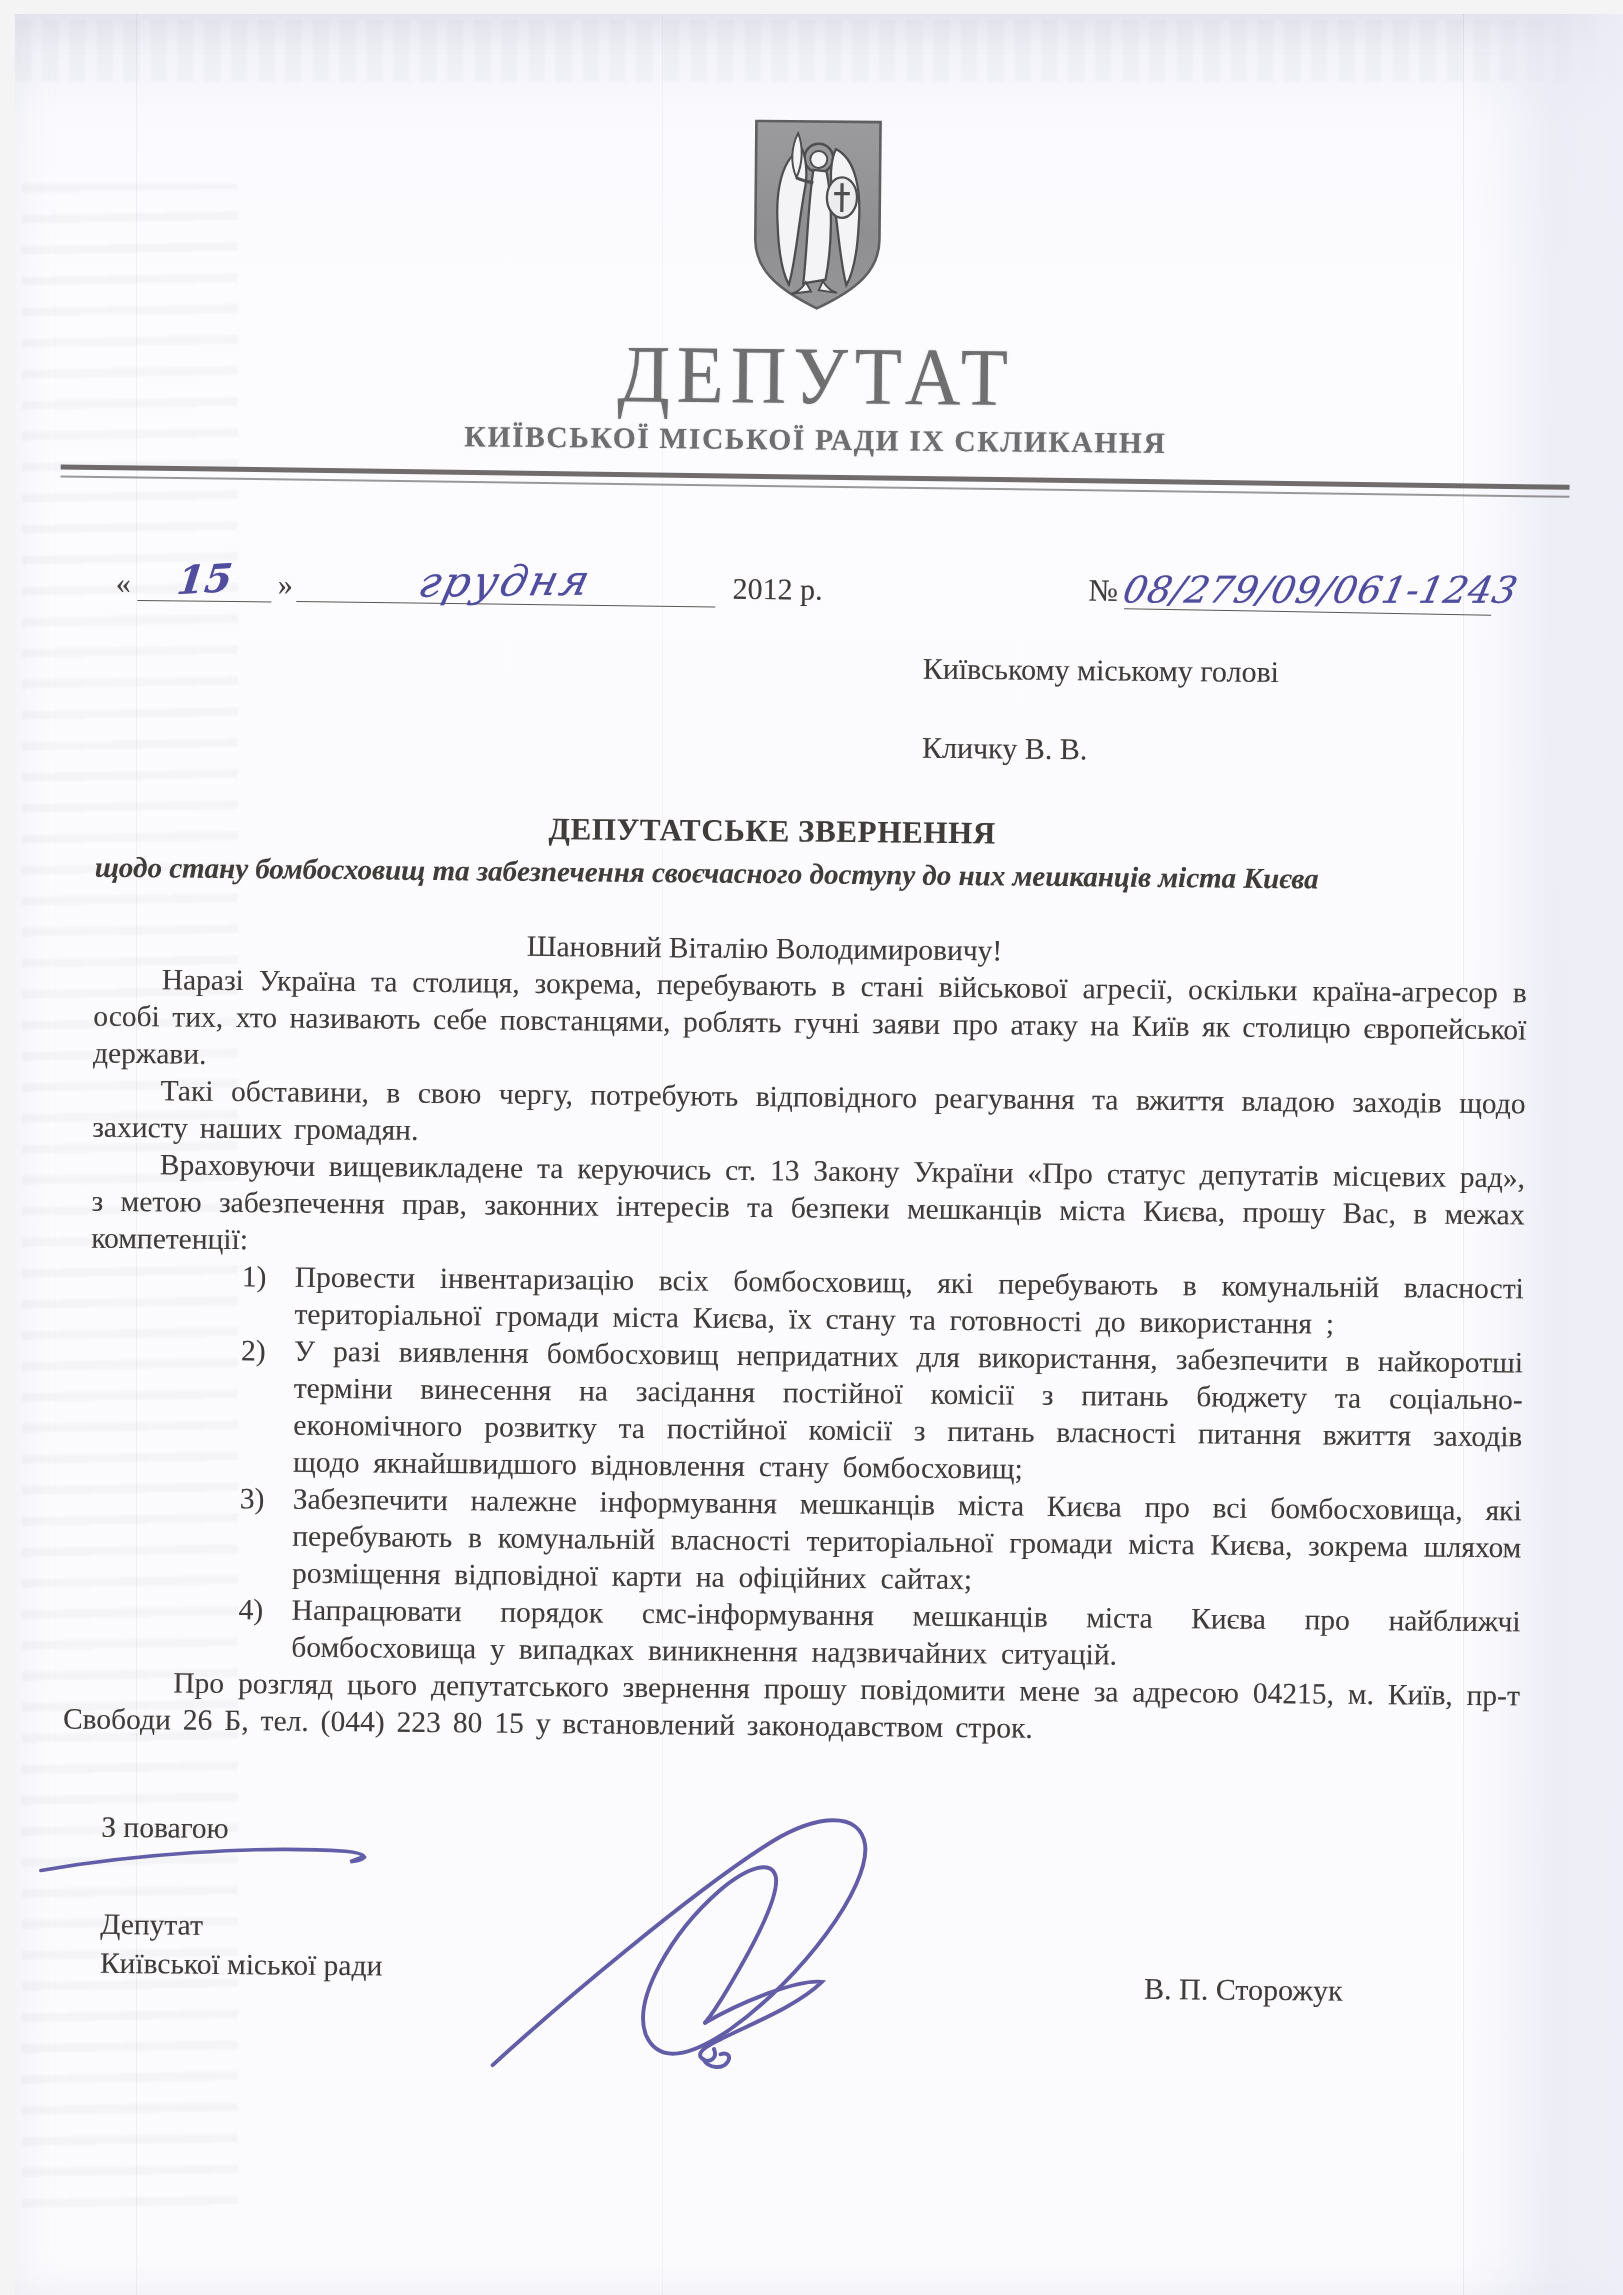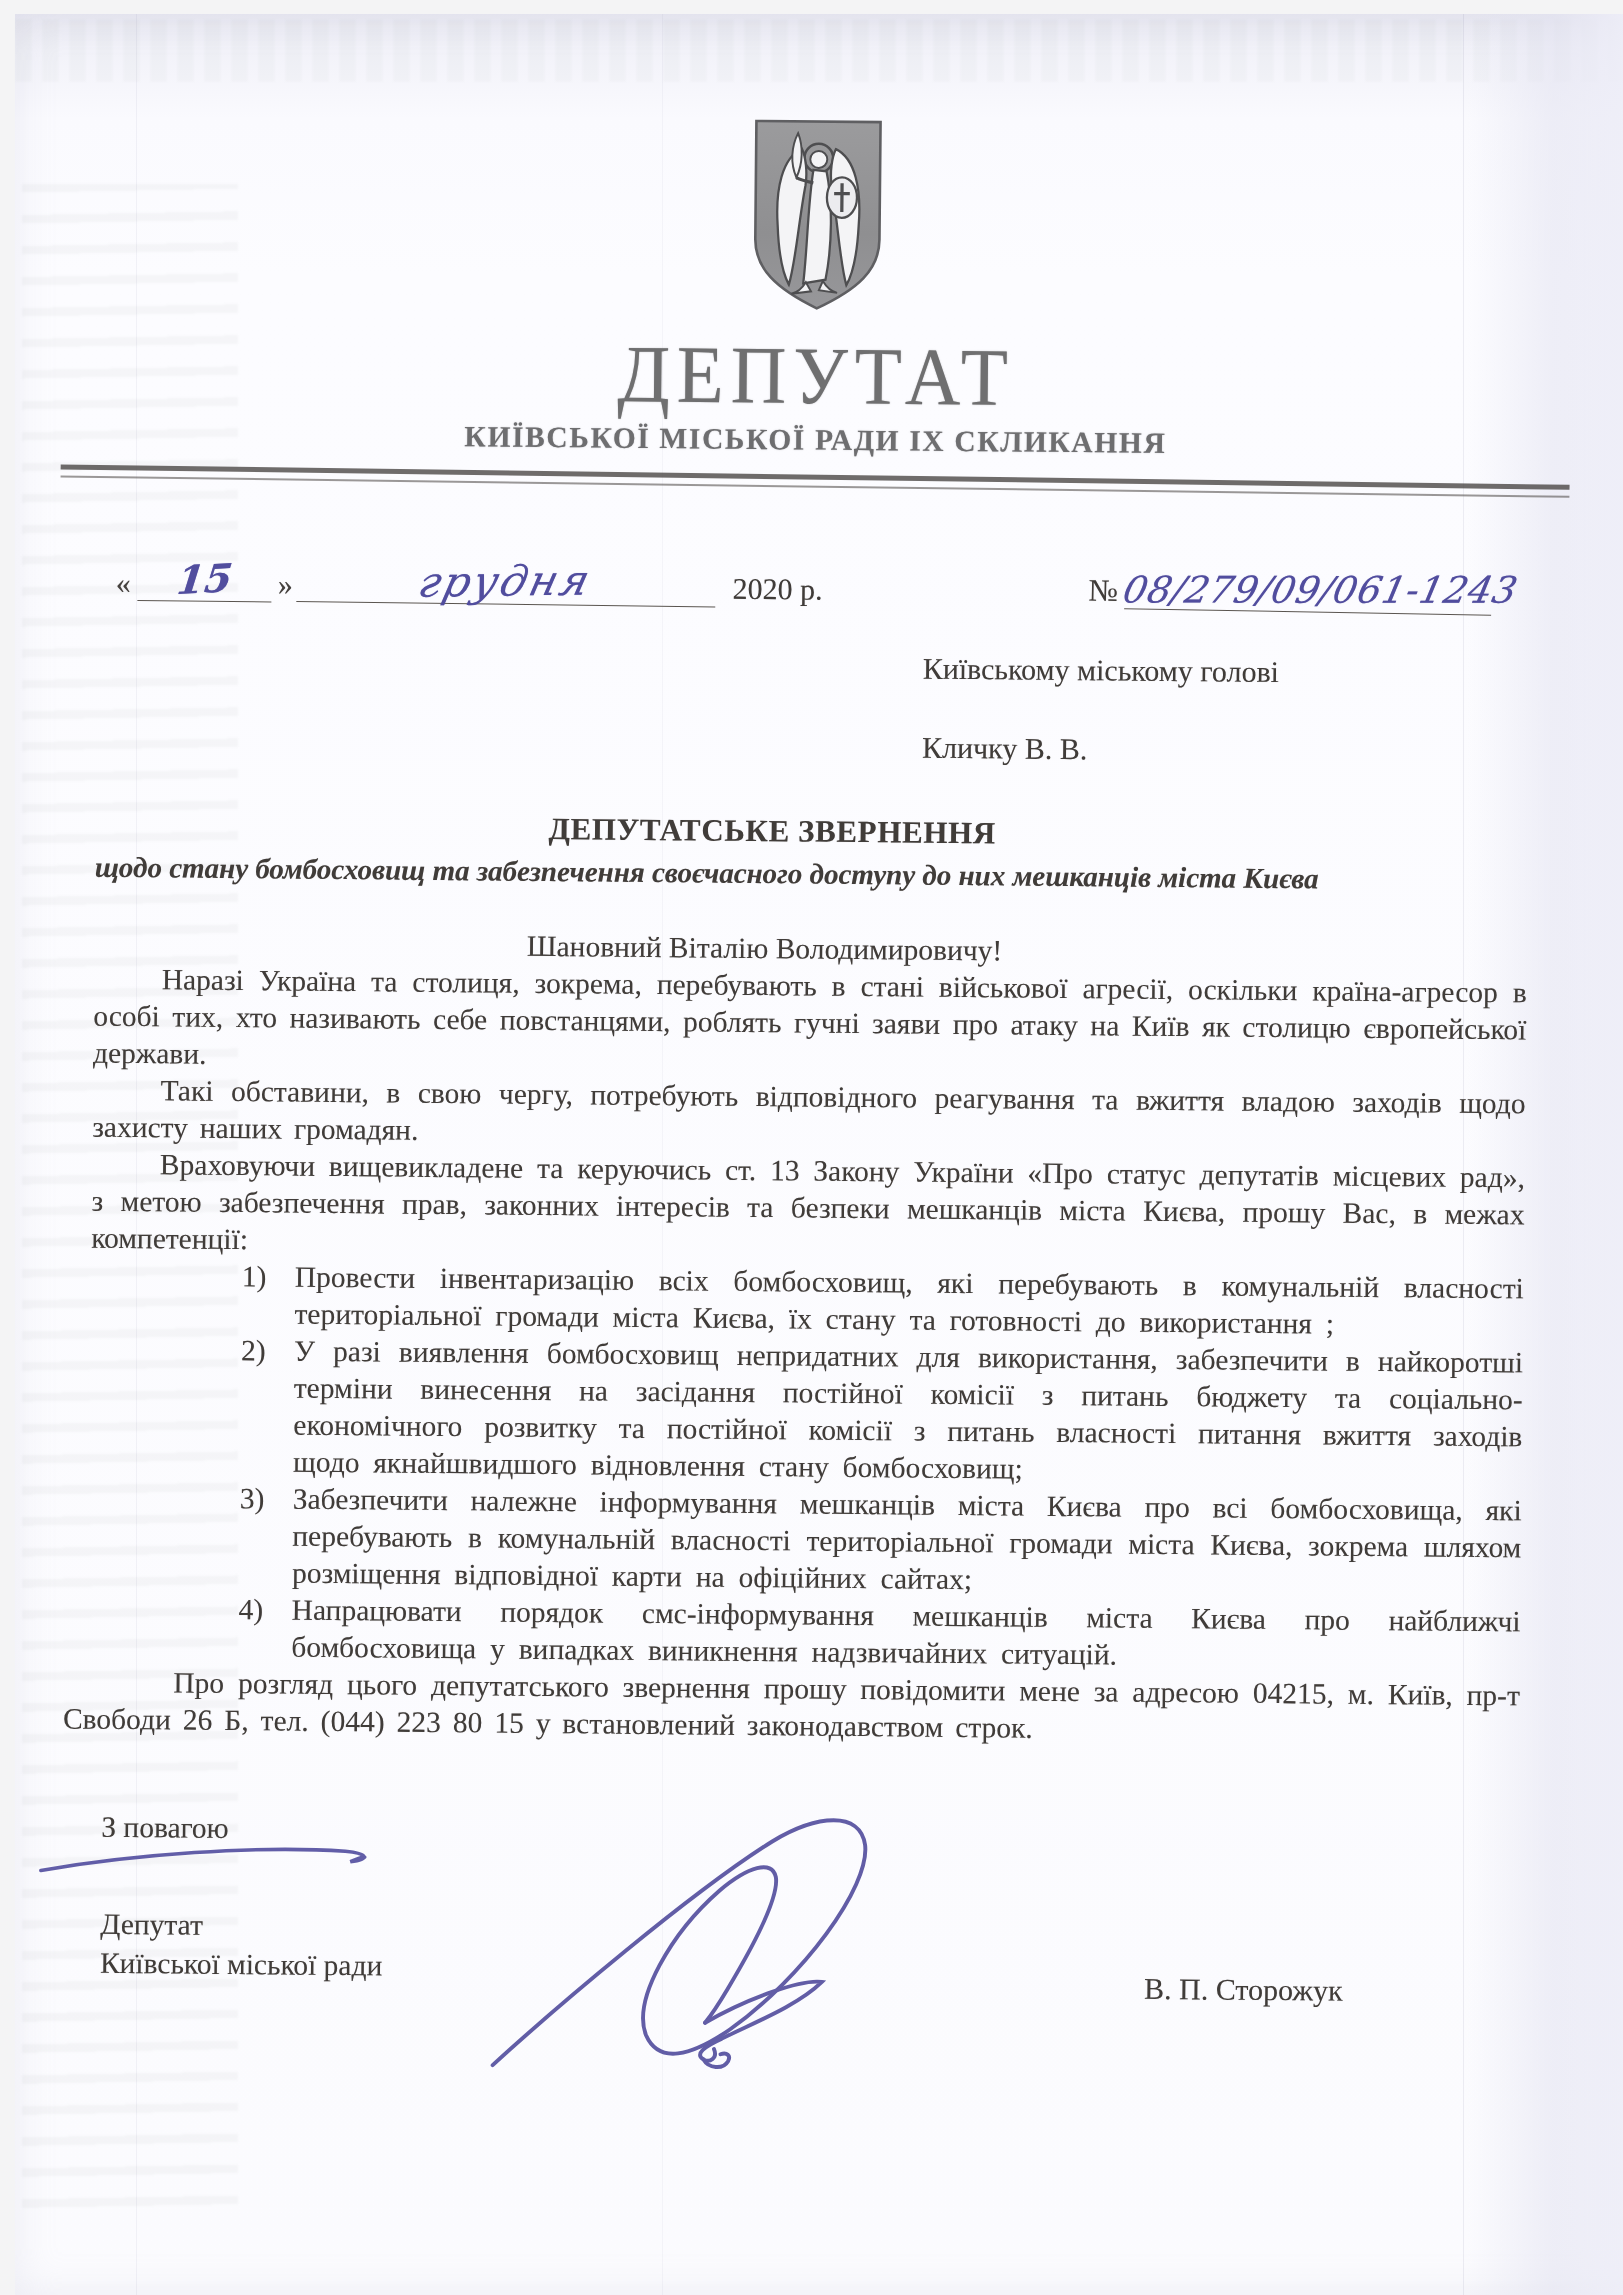--- a/index.html
+++ b/index.html
@@ -148,21 +148,21 @@
     <div class="org-title printed">ДЕПУТАТ</div>
     <div class="org-subtitle printed">КИЇВСЬКОЇ МІСЬКОЇ РАДИ ІХ СКЛИКАННЯ</div>
     <div class="rule"></div>
 
     <div class="meta-row">
       <div class="date-line printed">
         <span class="quote">«</span>
         <span class="fill-line day-box"><span class="hw hw-day">15</span></span>
         <span class="quote">»</span>
         <span class="fill-line month-box"><span class="hw hw-month">грудня</span></span>
-        <span class="year">2020 р.</span>
+        <span class="year">2012 р.</span>
       </div>
       <div class="number-line printed">
         <span class="number-label">№</span>
         <span class="fill-line number-box"><span class="hw hw-number">08/279/09/061-1243</span></span>
       </div>
     </div>
 
     <div class="addressee printed">
       <div class="a1">Київському міському голові</div>
       <div class="a2">Кличку В. В.</div>

